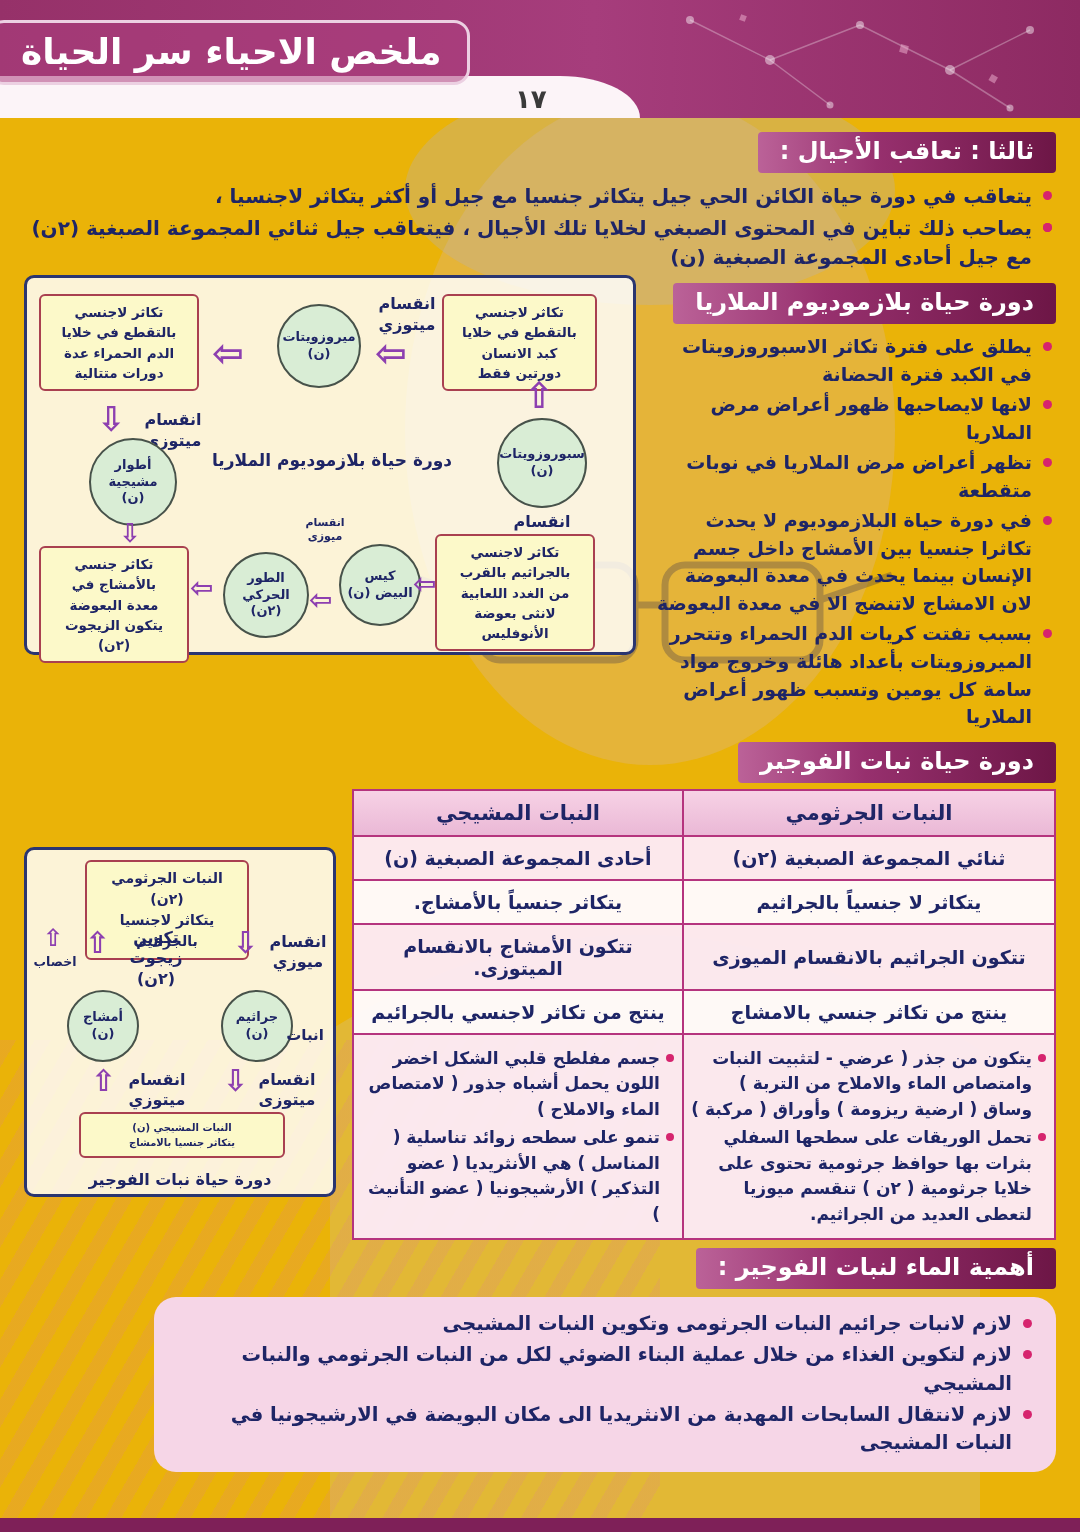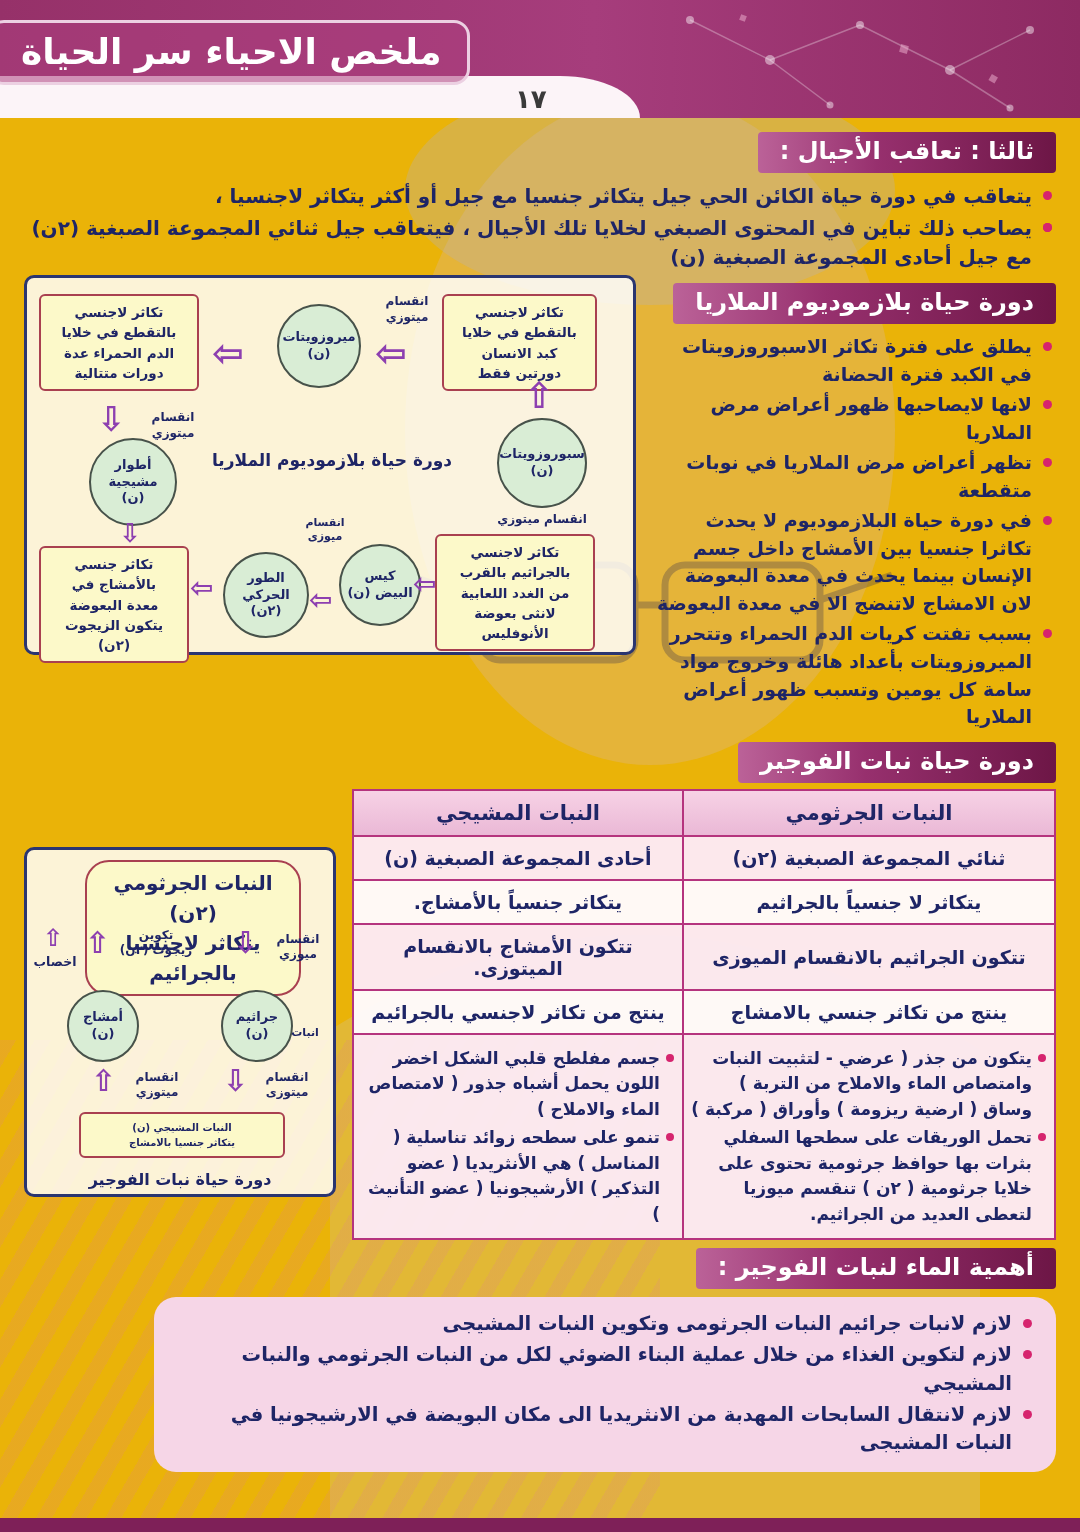--- a/index.html
+++ b/index.html
@@ -77,21 +77,21 @@
     border-radius: 6px; color: #1e2566; font-weight: bold; font-size: 13.5px;
     text-align: center; padding: 6px 16px; line-height: 1.5;
   }
   .gcirc {
     position: absolute; background: #d9edd5; border: 2px solid #47524a;
     border-radius: 50%; color: #1e2566; font-weight: bold; font-size: 13px;
     display: flex; align-items: center; justify-content: center;
     text-align: center; padding: 6px; line-height: 1.3;
   }
   .dlbl {
-    position: absolute; color: #1e2566; font-weight: bold; font-size: 12px;
+    position: absolute; color: #1e2566; font-weight: bold; font-size: 16px;
     text-align: center; line-height: 1.3;
   }
   .arr { position: absolute; color: #8d3fb0; line-height: 1; font-weight: bold; }
   .dg-title { position: absolute; color: #1e2566; font-weight: bold; font-size: 17px; text-align: center; }
   
   .fern-row { display: flex; gap: 16px; align-items: flex-start; }
   .fern-table-wrap { flex: 1; }
   table.fern { width: 100%; border-collapse: collapse; background: rgba(255,255,255,0.78); }
   table.fern th {
     background: linear-gradient(#f7d2e5, #eab8d6);
@@ -263,33 +263,33 @@
                   <li><span class="dot"></span><span>تنمو على سطحه زوائد تناسلية ( المناسل ) هي الأنثريديا ( عضو التذكير ) الأرشيجونيا ( عضو التأنيث )</span></li>
                 </ul>
               </td>
             </tr>
           </tbody>
         </table>
       </div>
 
       <div class="fern-diagram-col">
         <div class="diagram fern-diagram">
-          <div class="ybox" style="left:58px; top:10px; width:216px; font-size:20px;border-radius:24px;">
+          <div class="ybox" style="left:58px; top:10px; width:164px; font-size:14px;">
             <div>النبات الجرثومي (٢ن)</div>
             <div>يتكاثر لاجنسيا بالجرائيم</div>
           </div>
           <span class="arr" style="left:16px; top:76px; font-size:24px;">⇧</span>
           <div class="dlbl" style="left:2px; top:104px; width:52px; font-size:12.5px;">اخصاب</div>
           <span class="arr" style="left:58px; top:78px; font-size:30px;">⇧</span>
           <div class="dlbl" style="left:92px; top:78px; width:74px;">تكوين زيجوت (٢ن)</div>
           <span class="arr" style="left:206px; top:78px; font-size:30px;">⇩</span>
           <div class="dlbl" style="left:240px; top:82px; width:62px;">انقسام ميوزي</div>
           <div class="gcirc" style="left:40px; top:140px; width:72px; height:72px;">أمشاج (ن)</div>
           <div class="gcirc" style="left:194px; top:140px; width:72px; height:72px;">جراثيم (ن)</div>
-          <div class="dlbl" style="left:256px; top:176px; width:44px; font-size:11px;">انبات</div>
+          <div class="dlbl" style="left:256px; top:176px; width:44px; font-size:15px;">انبات</div>
           <span class="arr" style="left:64px; top:216px; font-size:30px;">⇧</span>
           <div class="dlbl" style="left:98px; top:220px; width:64px;">انقسام ميتوزي</div>
           <span class="arr" style="left:196px; top:216px; font-size:30px;">⇩</span>
           <div class="dlbl" style="left:228px; top:220px; width:64px;">انقسام ميتوزى</div>
           <div class="ybox" style="left:52px; top:262px; width:206px; font-size:10px;">
             <div>النبات المشيجي (ن)</div>
             <div>يتكاثر جنسيا بالامشاج</div>
           </div>
           <div class="dg-caption">دورة حياة نبات الفوجير</div>
         </div>

